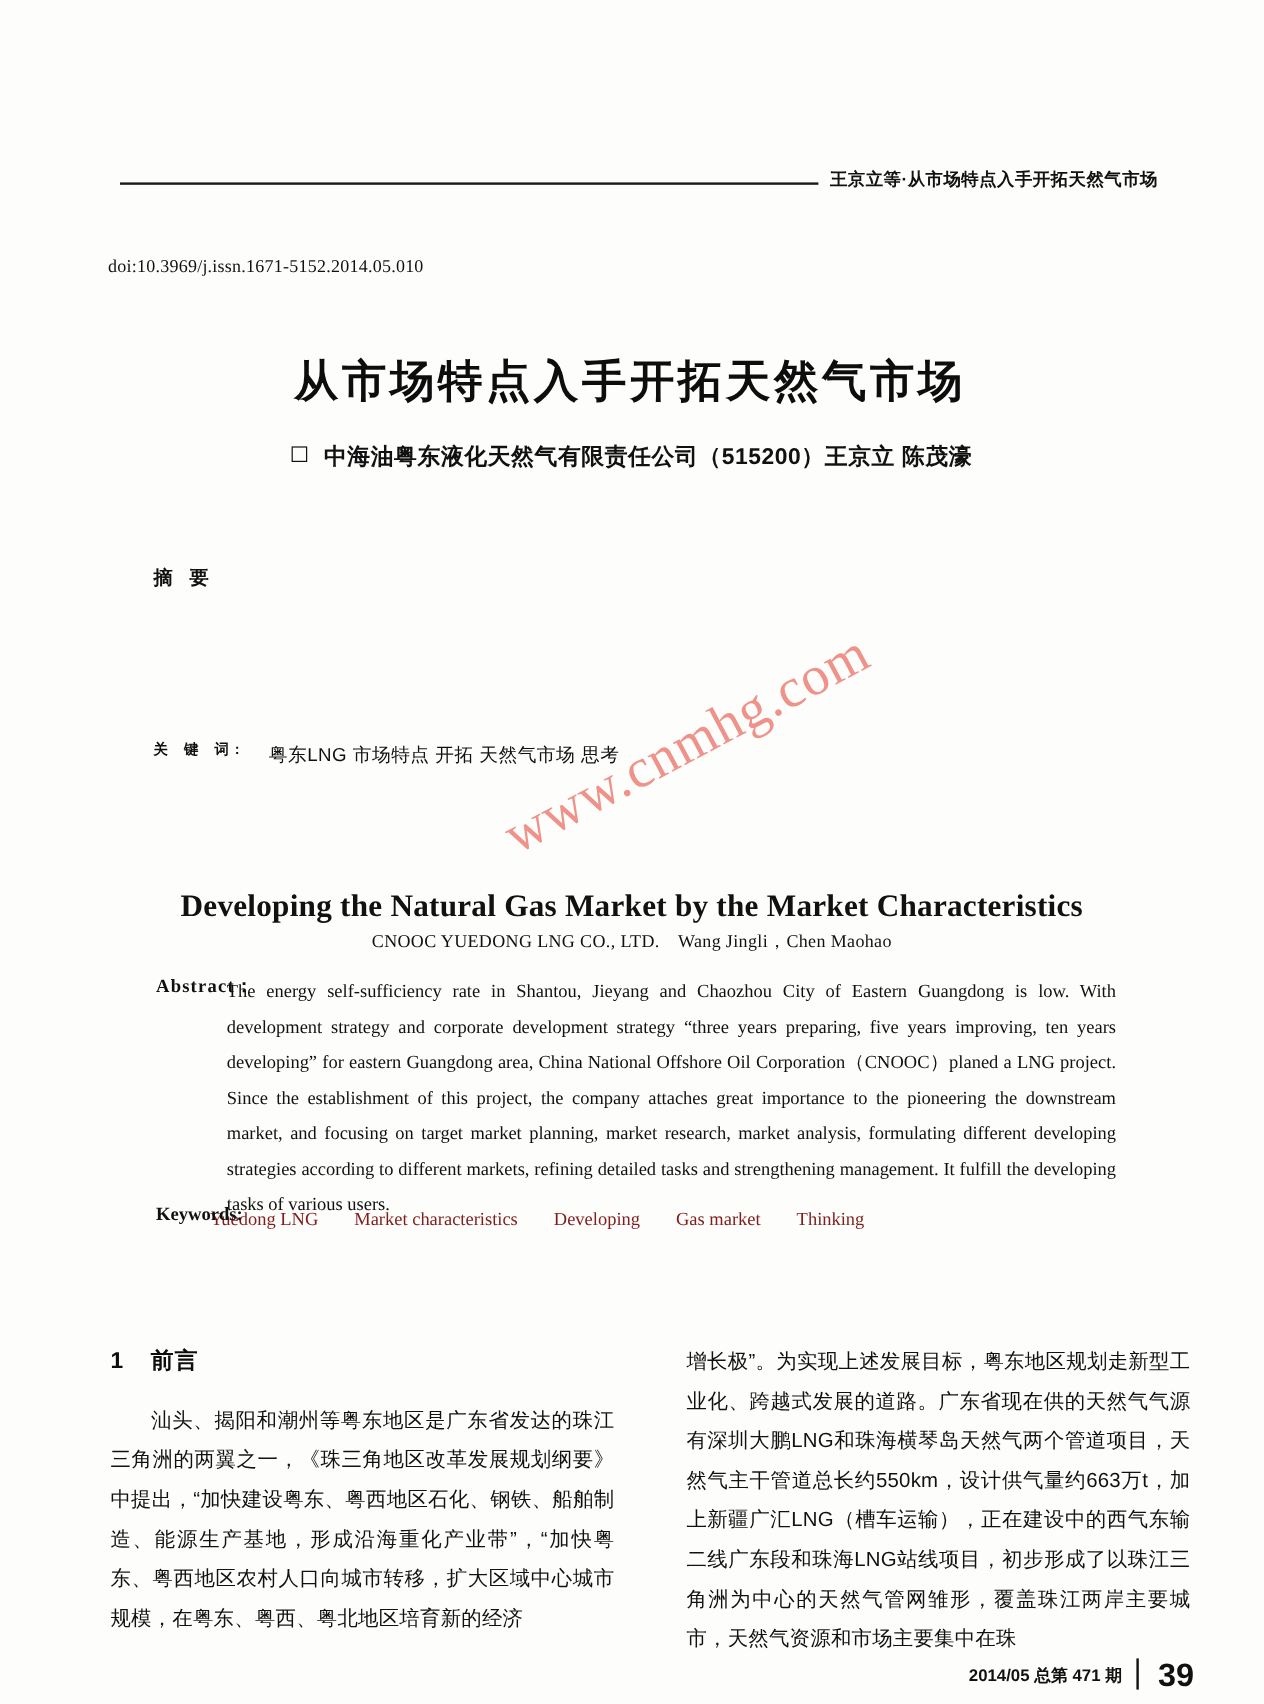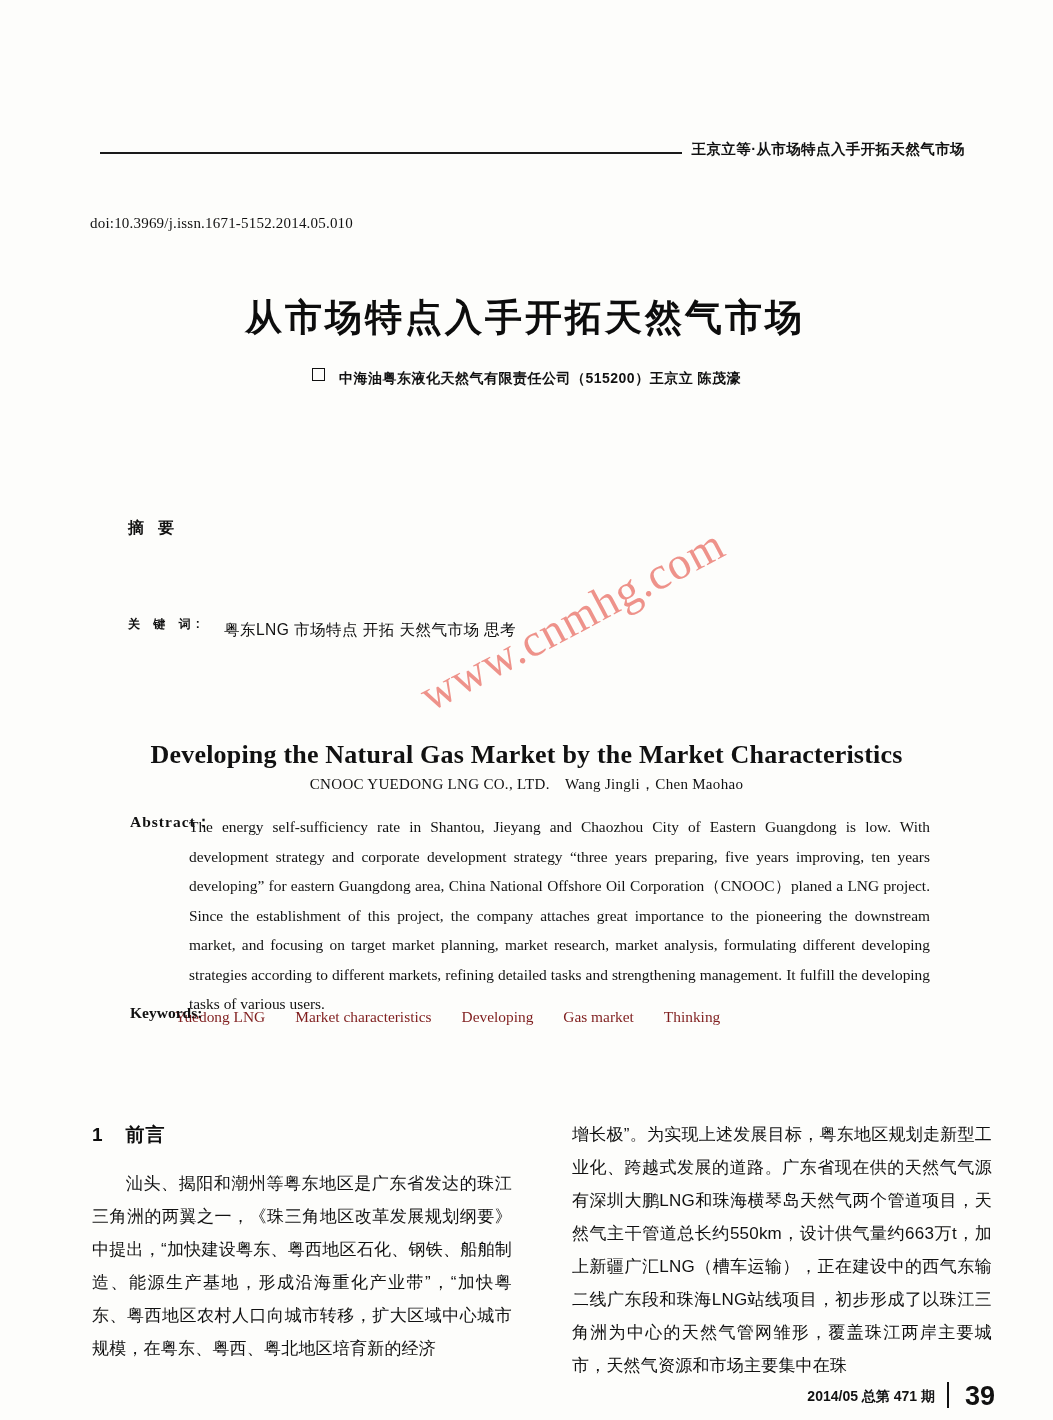--- a/index.html
+++ b/index.html
@@ -74,21 +74,21 @@
   }
 
   .authors-cn {
     position: absolute;
     top: 368px;
     left: 0;
     width: 1053px;
     text-align: center;
     font-family: "Liberation Sans", sans-serif;
     font-weight: bold;
-    font-size: 14px;
+    font-size: 19px;
     letter-spacing: 0.5px;
     color: #111;
   }
   .authors-cn .sq {
     display: inline-block;
     width: 11px;
     height: 11px;
     border: 1.6px solid #111;
     margin-right: 14px;
     vertical-align: 2px;
@@ -104,21 +104,20 @@
   .abs-cn .lbl {
     position: absolute;
     left: 0;
     top: 0;
     width: 88px;
     font-family: "Liberation Sans", sans-serif;
     font-weight: bold;
     font-size: 16px;
     letter-spacing: 14px;
     color: #111;
-    margin-top: 46px;
   }
   .abs-cn .body {
     margin-left: 96px;
     font-family: "Liberation Sans", sans-serif;
     font-size: 15.6px;
     line-height: 30.5px;
     text-align: justify;
     letter-spacing: 0.3px;
     color: #111;
   }

